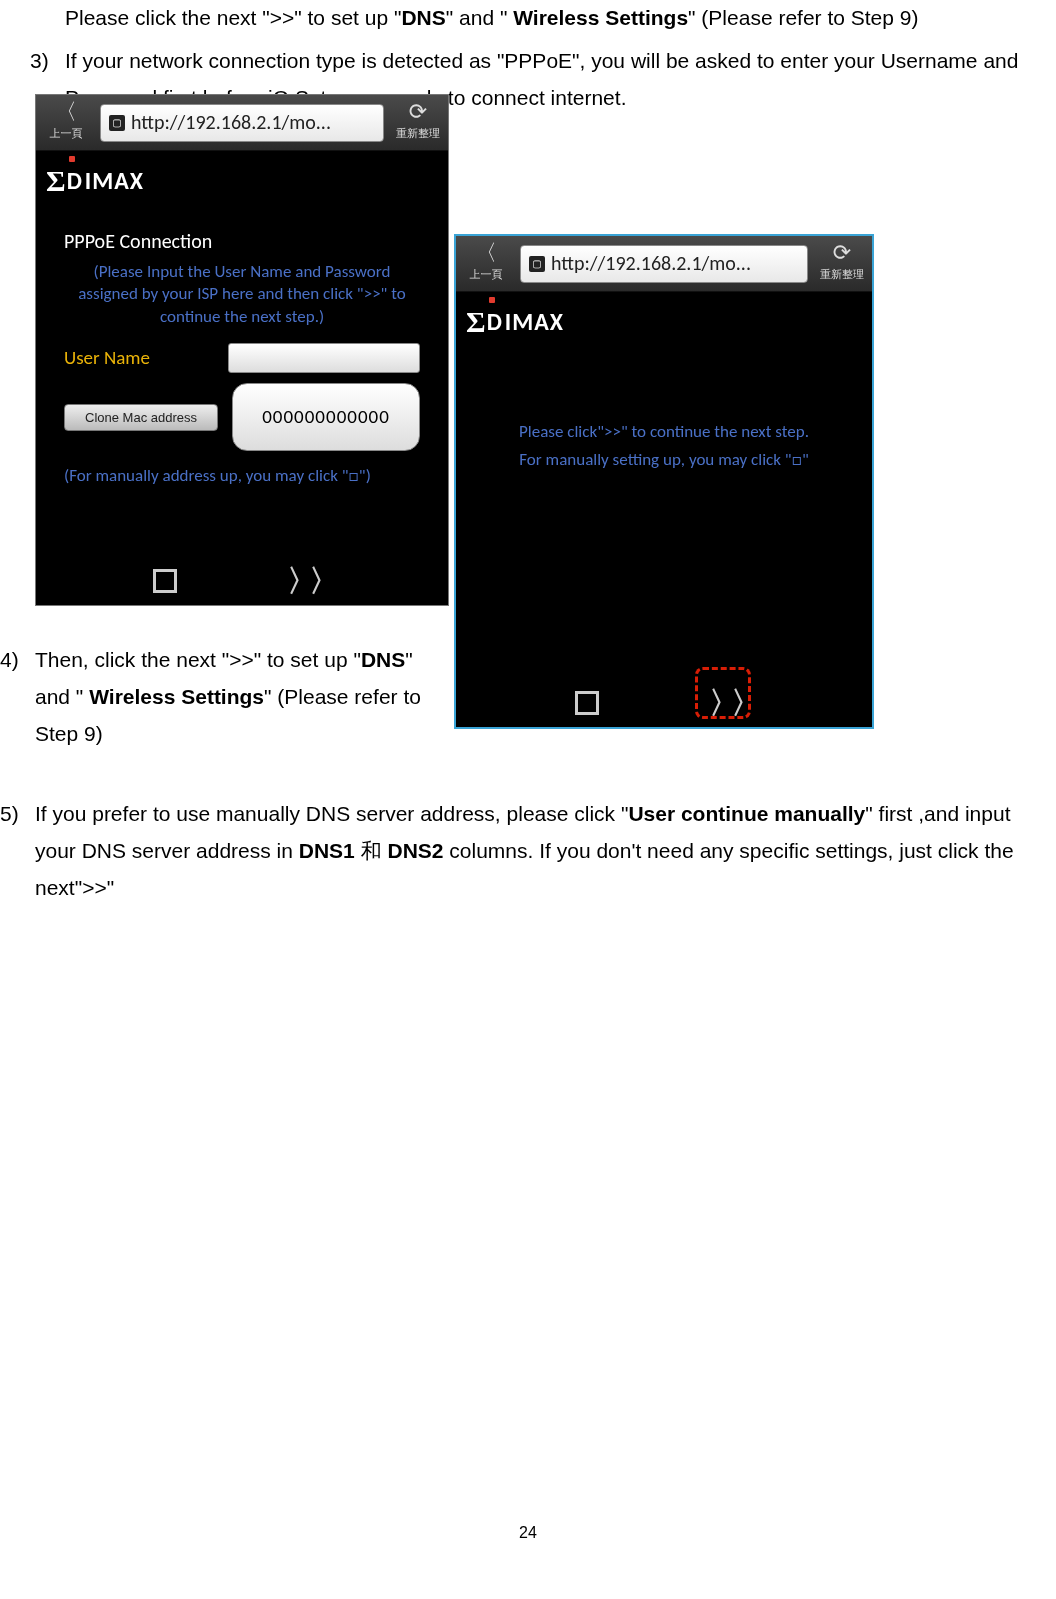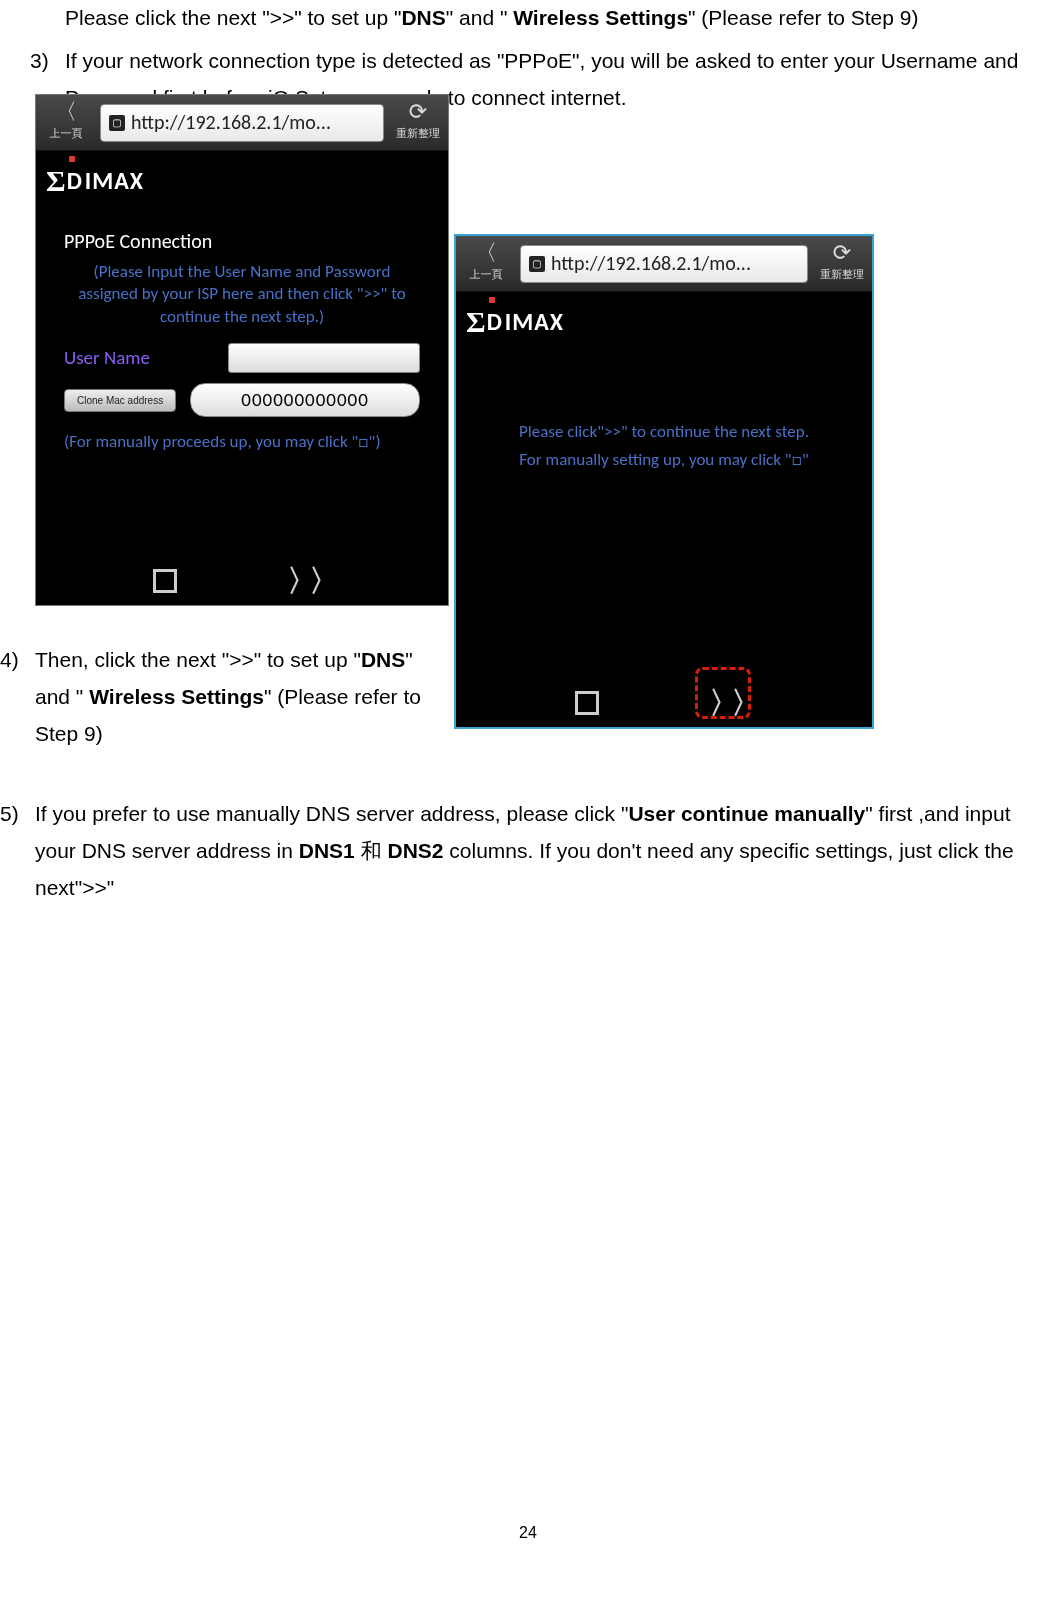--- a/index.html
+++ b/index.html
@@ -133,37 +133,37 @@
   .p-title {
     color:#fff; font-size: 20px; margin-bottom:6px;
   }
   .p-hint {
     color:#4a70c6; font-size:17px; margin-bottom:14px;text-align:center;
   }
   .form-row {
     display:flex; align-items:center; gap:14px;
     margin-bottom:10px;
   }
-  .form-label { color:#8b5cf6; font-size:19px; width:150px; }
+  .form-label { color:#eab308; font-size:19px; width:150px; }
   .form-input {
     flex:1; height:30px;
     background:linear-gradient(#fff,#ddd);
     border:1px solid #888; border-radius:3px;
   }
   .clone-btn {
     background:linear-gradient(#eee,#bbb);
     border:1px solid #777; border-radius:4px;
-    color:#222; font-size:10px; padding:5px 12px;
+    color:#222; font-size:13px; padding:5px 20px;
   }
   .mac-box {
     flex:1;
     background:linear-gradient(#fff,#ddd);
     border:1px solid #888; border-radius:15px;
     color:#000; font-size:19px; text-align:center;
-    padding:3px 4px; letter-spacing:1px;
+    padding:20px 4px; letter-spacing:1px;
   }
   .manual-hint {
     color:#4a70c6; font-size:17px; margin-top:14px;
   }
   .bottom-bar {
     height:48px;
     display:flex;
     align-items:center;
     justify-content:center;
     gap:110px;
@@ -252,21 +252,21 @@
     <div class="p-title">PPPoE Connection</div>
     <div class="p-hint">(Please Input the User Name and Password assigned by your ISP here and then click "&gt;&gt;" to continue the next step.)</div>
     <div class="form-row">
       <div class="form-label">User Name</div>
       <div class="form-input"></div>
     </div>
     <div class="form-row">
       <button class="clone-btn">Clone Mac address</button>
       <div class="mac-box">000000000000</div>
     </div>
-    <div class="manual-hint">(For manually proceeds up, you may click "□")</div>
+    <div class="manual-hint">(For manually address up, you may click "□")</div>
   </div>
   <div class="bottom-bar">
     <div class="sq"></div>
     <div class="chev">〉〉</div>
   </div>
 </div>
 
 <div class="phone phone2">
   <div class="topbar">
     <div class="tb-btn">

